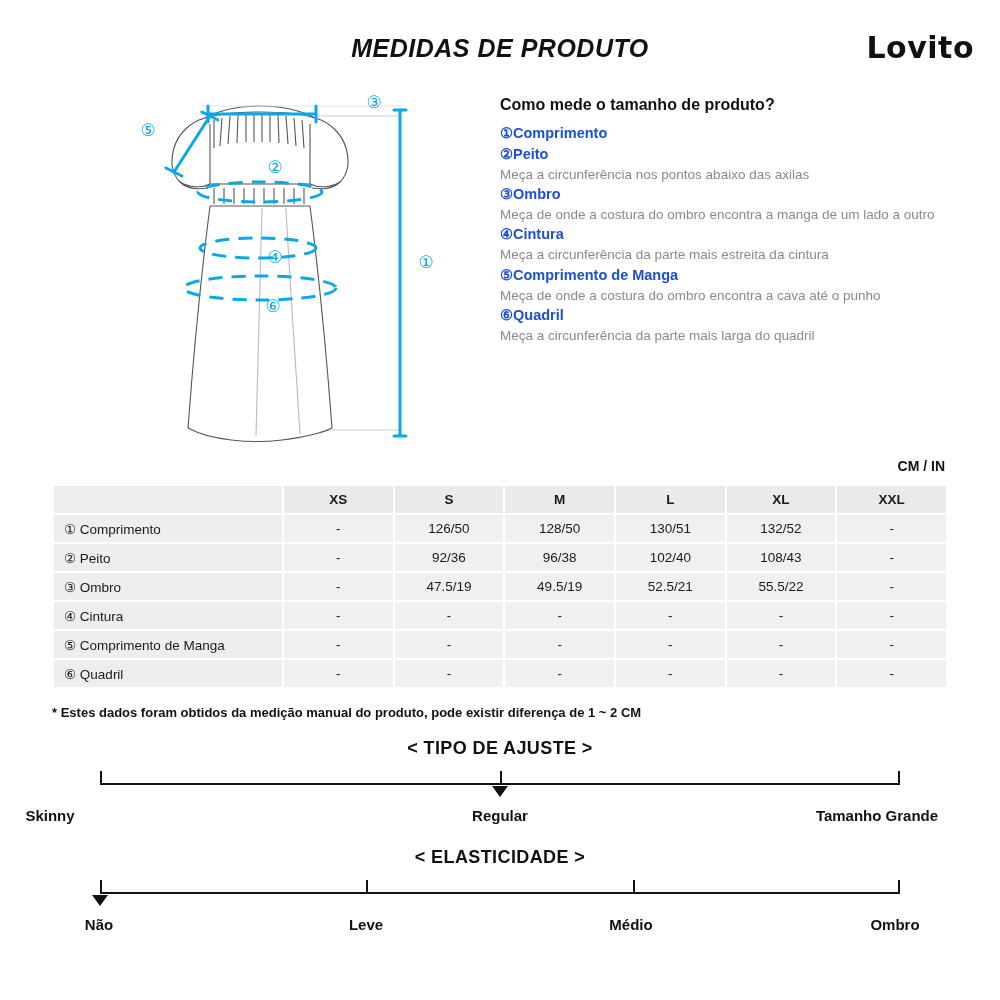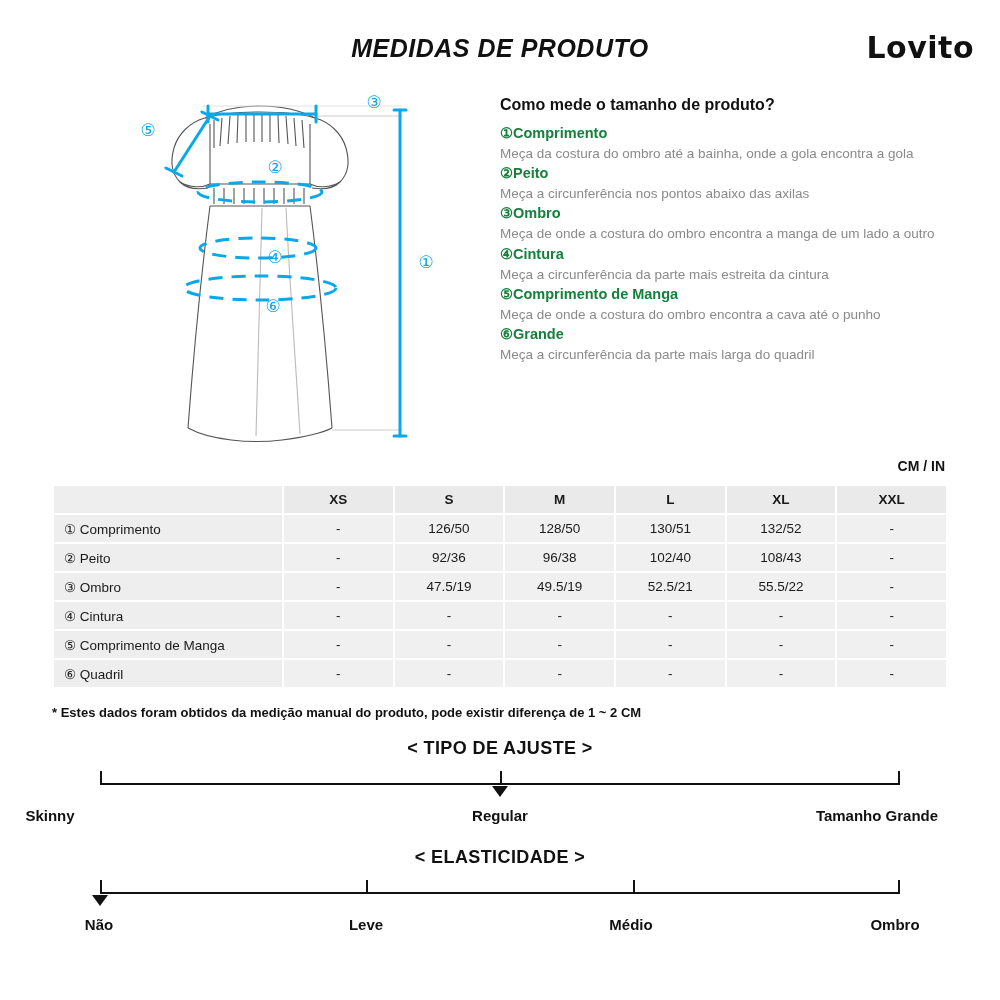--- a/index.html
+++ b/index.html
@@ -63,21 +63,21 @@
   }
   .howto-title {
     font-size: 16px;
     font-weight: bold;
     color: #111;
     margin-bottom: 9px;
   }
   .howto-item-title {
     font-size: 14.5px;
     font-weight: bold;
-    color: #15803d;
+    color: #1d4ed8;
     line-height: 1.45;
   }
   .howto-item-desc {
     font-size: 13.5px;
     color: #8a8a8a;
     line-height: 1.42;
   }
 
   
   .unit-row {
@@ -270,40 +270,39 @@
         <text x="316" y="180" text-anchor="middle">①</text>
       </g>
     </svg>
   </div>
 
   <div class="howto">
     <div class="howto-title">Como mede o tamanho de produto?</div>
 
     <div>
       <div class="howto-item-title"><span>①</span><span>Comprimento</span></div>
-      <div class="howto-item-desc">Meça da costura do ombro até a bainha, onde a gola encontra a gola</div>
     </div>
     <div>
       <div class="howto-item-title"><span>②</span><span>Peito</span></div>
       <div class="howto-item-desc">Meça a circunferência nos pontos abaixo das axilas</div>
     </div>
     <div>
       <div class="howto-item-title"><span>③</span><span>Ombro</span></div>
       <div class="howto-item-desc">Meça de onde a costura do ombro encontra a manga de um lado a outro</div>
     </div>
     <div>
       <div class="howto-item-title"><span>④</span><span>Cintura</span></div>
       <div class="howto-item-desc">Meça a circunferência da parte mais estreita da cintura</div>
     </div>
     <div>
       <div class="howto-item-title"><span>⑤</span><span>Comprimento de Manga</span></div>
       <div class="howto-item-desc">Meça de onde a costura do ombro encontra a cava até o punho</div>
     </div>
     <div>
-      <div class="howto-item-title"><span>⑥</span><span>Grande</span></div>
+      <div class="howto-item-title"><span>⑥</span><span>Quadril</span></div>
       <div class="howto-item-desc">Meça a circunferência da parte mais larga do quadril</div>
     </div>
   </div>
 </div>
 
 <div class="unit-row">
   <div class="unit-label">CM / IN</div>
 </div>
 
 <div class="table-wrap">

